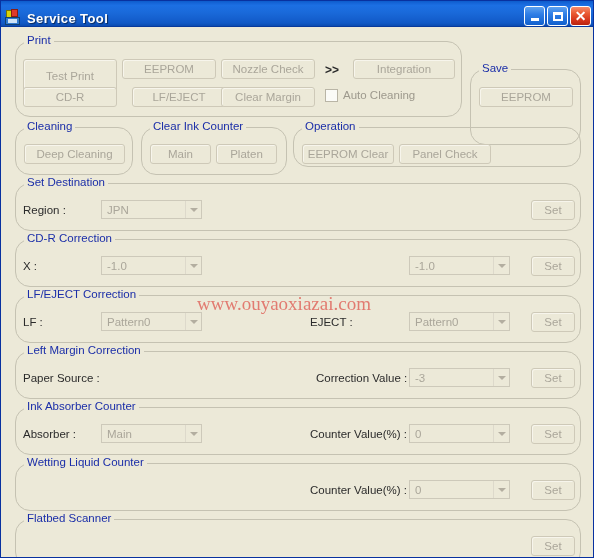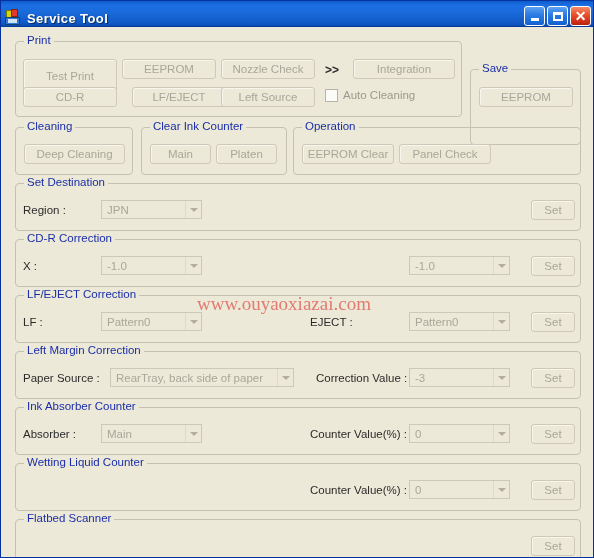--- a/index.html
+++ b/index.html
@@ -67,21 +67,21 @@
     position: absolute; left: 0; top: 26px;
     width: 594px; height: 532px;
     background: #ece9d8;
     overflow: hidden;
   }
 
   
   .gb {
     position: absolute;
     border: 1px solid #c5c2b2;
-    border-radius: 4px;
+    border-radius: 15px;
     background: transparent;
   }
   .gb > .gb-title {
     position: absolute;
     top: -8px; left: 8px;
     padding: 0 3px;
     background: #ece9d8;
     color: #1b2ea8;
     font-size: 11.5px;
     white-space: nowrap;
@@ -209,21 +209,21 @@
 
     <div class="gb" style="left:14px; top:14px; width:447px; height:76px;">
       <div class="gb-title">Print</div>
       <div class="btn" style="left:7px; top:17px; width:94px; height:34px;">Test Print</div>
       <div class="btn" style="left:106px; top:17px; width:94px; height:20px;">EEPROM</div>
       <div class="btn" style="left:205px; top:17px; width:94px; height:20px;">Nozzle Check</div>
       <div class="arrows" style="left:309px; top:21px;">&gt;&gt;</div>
       <div class="btn" style="left:337px; top:17px; width:102px; height:20px;">Integration</div>
       <div class="btn" style="left:7px; top:45px; width:94px; height:20px;">CD-R</div>
       <div class="btn" style="left:116px; top:45px; width:94px; height:20px;">LF/EJECT</div>
-      <div class="btn" style="left:205px; top:45px; width:94px; height:20px;">Left Source</div>
+      <div class="btn" style="left:205px; top:45px; width:94px; height:20px;">Clear Margin</div>
       <div class="chk" style="left:309px; top:47px;">
         <div class="box"></div>
         <span>Auto Cleaning</span>
       </div>
     </div>
 
     <div class="gb" style="left:469px; top:14px; width:111px; height:76px;margin-top:28px;">
       <div class="gb-title">Save</div>
       <div class="btn" style="left:8px; top:17px; width:94px; height:20px;">EEPROM</div>
     </div>
@@ -232,21 +232,21 @@
       <div class="gb-title">Cleaning</div>
       <div class="btn" style="left:8px; top:16px; width:101px; height:20px;">Deep Cleaning</div>
     </div>
 
     <div class="gb" style="left:140px; top:100px; width:146px; height:48px;">
       <div class="gb-title">Clear Ink Counter</div>
       <div class="btn" style="left:8px; top:16px; width:61px; height:20px;">Main</div>
       <div class="btn" style="left:74px; top:16px; width:61px; height:20px;">Platen</div>
     </div>
 
-    <div class="gb" style="left:292px; top:100px; width:288px; height:48px;">
+    <div class="gb" style="left:292px; top:100px; width:288px; height:40px;">
       <div class="gb-title">Operation</div>
       <div class="btn" style="left:8px; top:16px; width:92px; height:20px;">EEPROM Clear</div>
       <div class="btn" style="left:105px; top:16px; width:92px; height:20px;">Panel Check</div>
     </div>
 
     <div class="gb" style="left:14px; top:156px; width:566px; height:48px;">
       <div class="gb-title">Set Destination</div>
       <div class="lbl" style="left:7px; top:17px; height:18px;">Region :</div>
       <div class="combo" style="left:85px; top:16px; width:101px; height:19px;">
         <div class="cval">JPN</div>
@@ -290,26 +290,20 @@
         <div class="carrow">
             <span></span>
           </div>
       </div>
       <div class="btn" style="left:515px; top:16px; width:44px; height:20px;">Set</div>
     </div>
 
     <div class="gb" style="left:14px; top:324px; width:566px; height:48px;">
       <div class="gb-title">Left Margin Correction</div>
       <div class="lbl" style="left:7px; top:17px; height:18px;">Paper Source :</div>
-      <div class="combo" style="left:94px; top:16px; width:184px; height:19px;">
-        <div class="cval">RearTray, back side of paper</div>
-        <div class="carrow">
-            <span></span>
-          </div>
-      </div>
       <div class="lbl" style="left:300px; top:17px; height:18px;">Correction Value :</div>
       <div class="combo" style="left:393px; top:16px; width:101px; height:19px;">
         <div class="cval">-3</div>
         <div class="carrow">
             <span></span>
           </div>
       </div>
       <div class="btn" style="left:515px; top:16px; width:44px; height:20px;">Set</div>
     </div>
 

